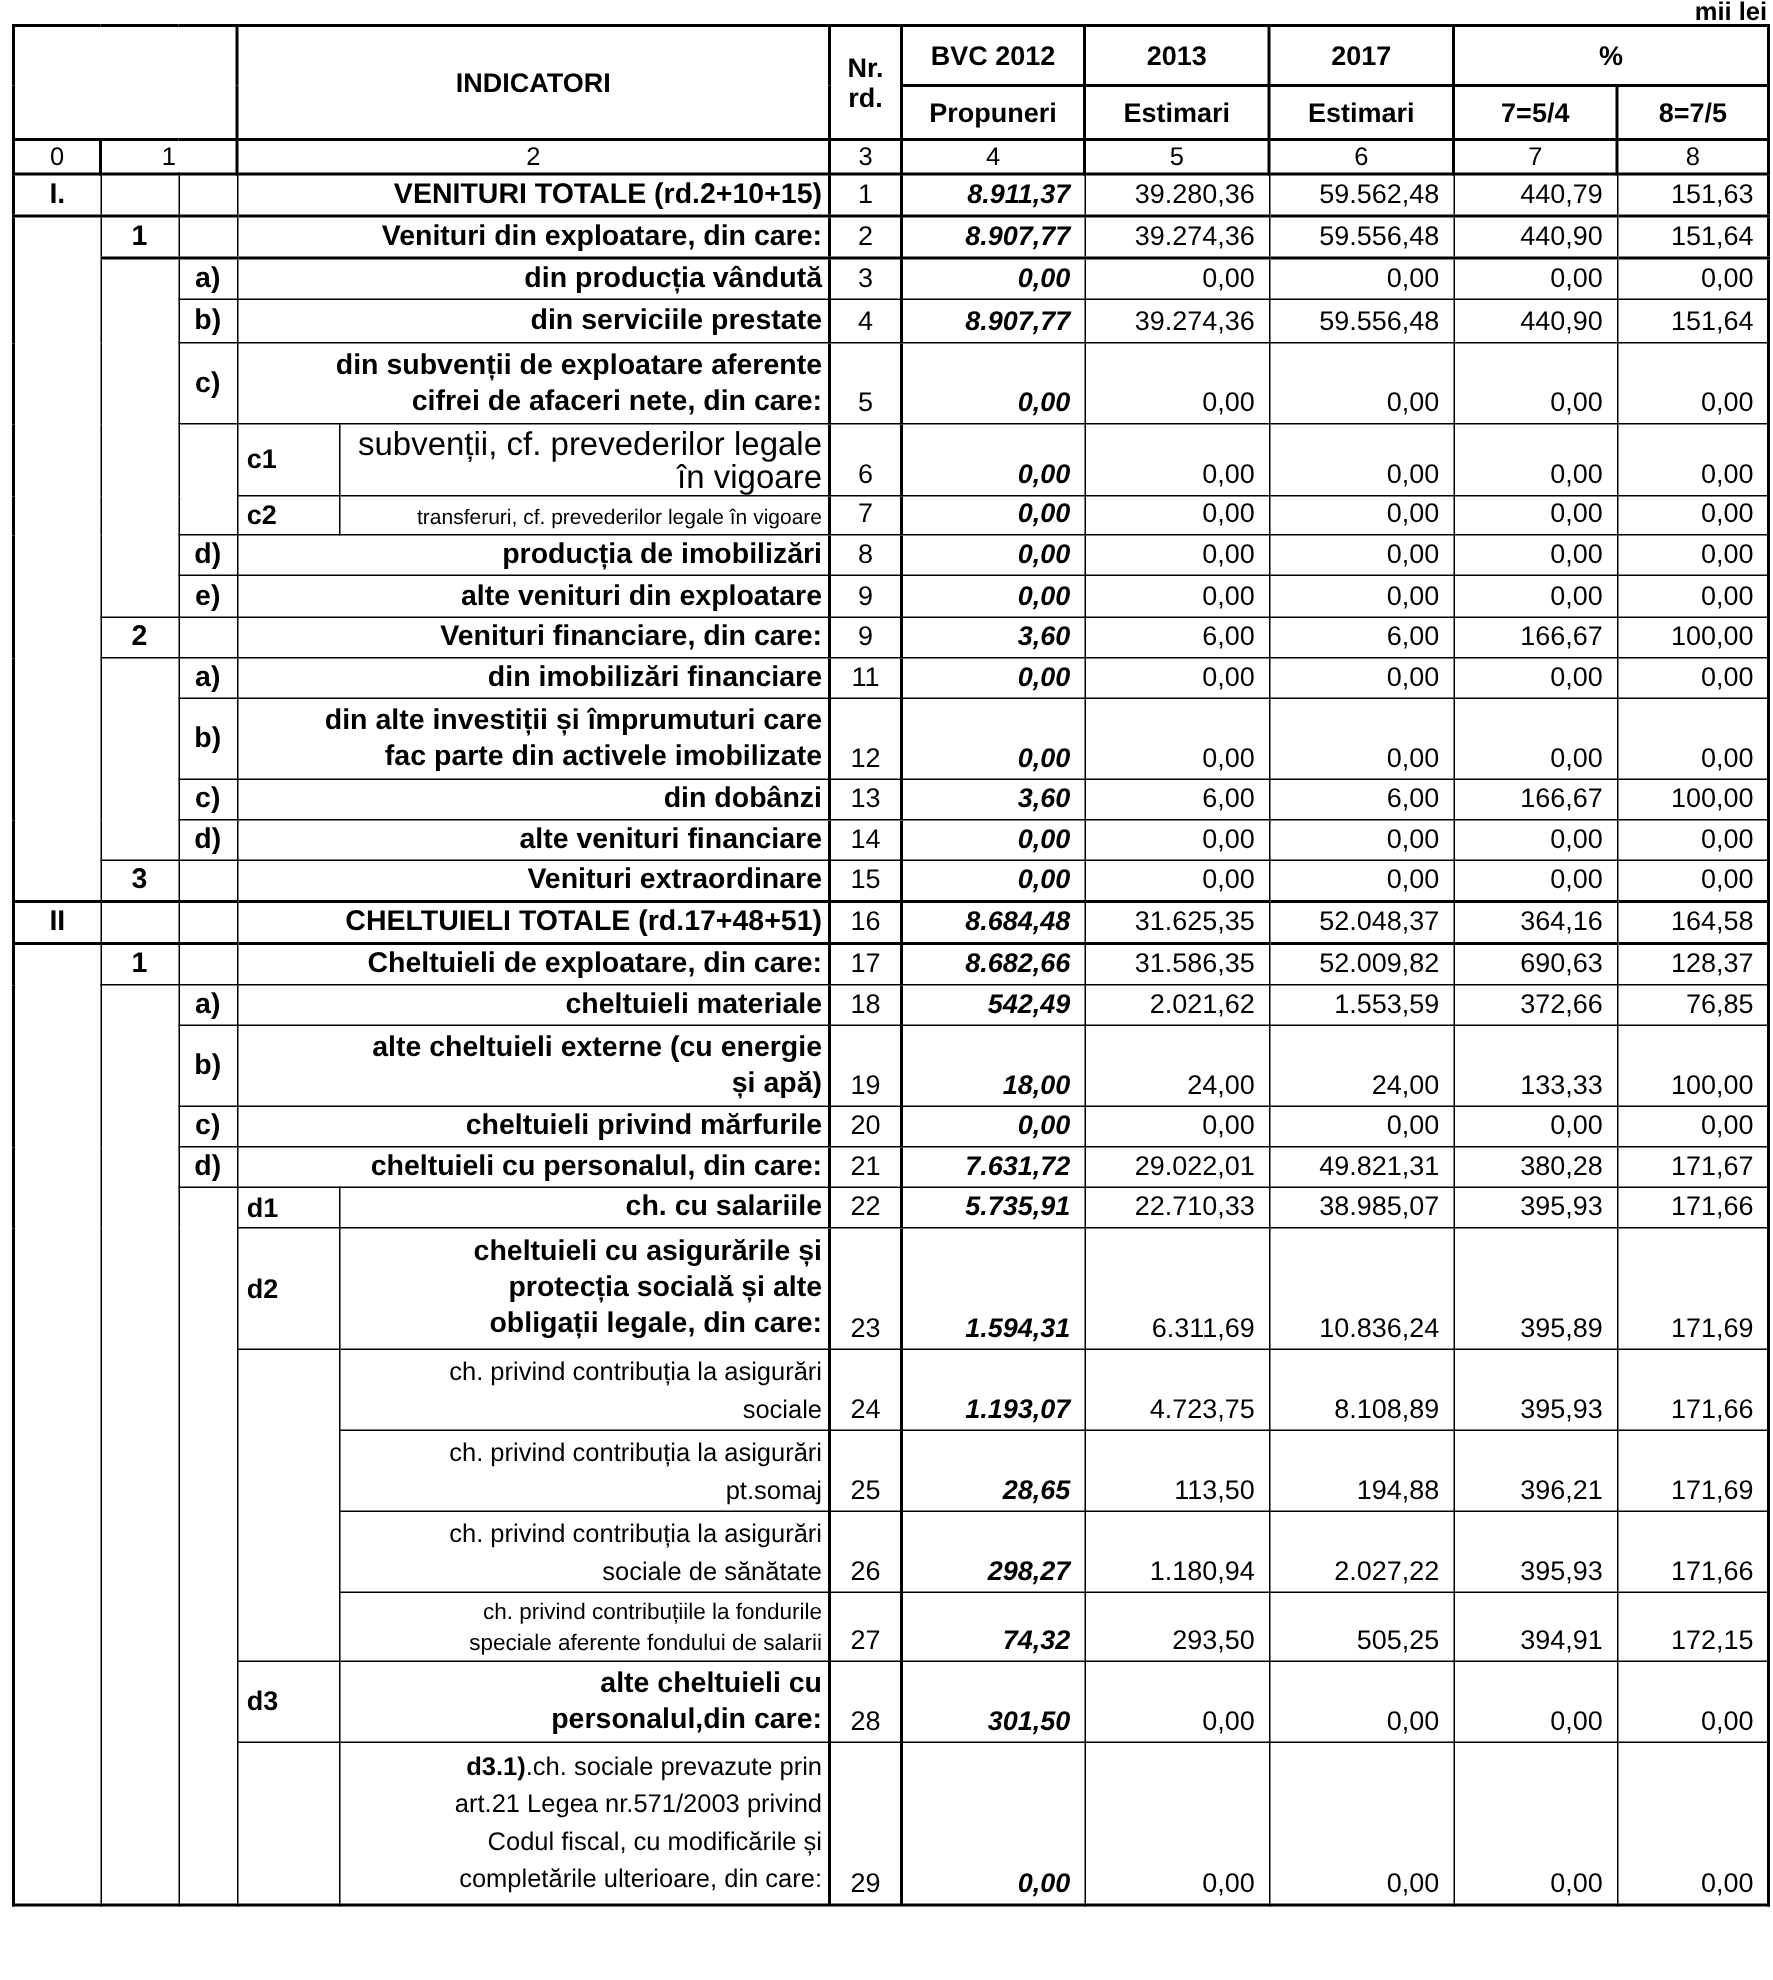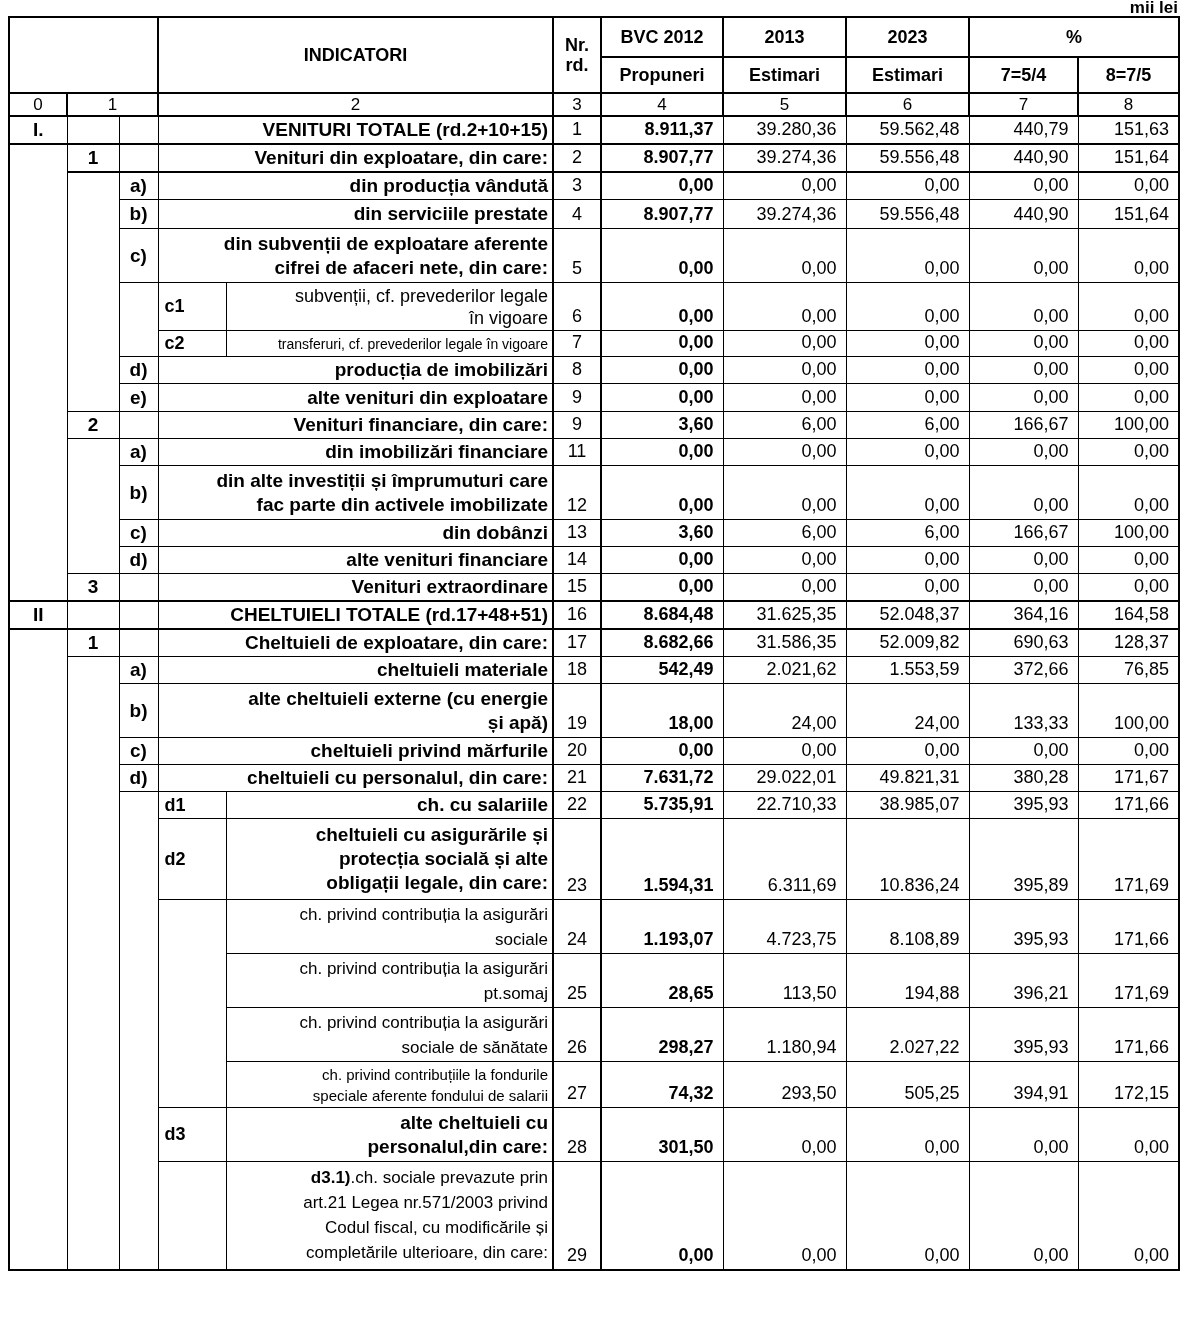--- a/index.html
+++ b/index.html
@@ -25,30 +25,30 @@
   thead tr.digits td { font-weight:normal; font-size:17px; padding:0 4px; }
   td.nrh { white-space:pre-line; line-height:20px; }
   td.c0, td.ca, td.cb {
     text-align:center; font-weight:bold; font-size:19px; vertical-align:middle;
   }
   td.sub { text-align:left; font-weight:bold; font-size:18px; vertical-align:middle; }
   td.desc {
     text-align:right; font-weight:bold; font-size:19px; line-height:24px;
     vertical-align:middle; white-space:pre-line; padding:1px 4px 1px 8px;
   }
-  td.desc.r18 { font-weight:normal; font-size:18px; line-height:22px; }
+  td.desc.r18 { font-weight:normal; font-size:22px; line-height:22px; }
   td.desc.r14 { font-weight:normal; font-size:14px; line-height:20px; }
   td.desc.r17 { font-weight:normal; font-size:17px; line-height:25px; }
   td.desc.r15 { font-weight:normal; font-size:15px; line-height:21px; }
   td.nr {
     text-align:center; font-size:18px; vertical-align:bottom;
     padding-bottom:3px; border-left-width:2px; border-right-width:2px;
   }
   td.v { text-align:right; font-size:18px; vertical-align:bottom; padding:1px 9px 3px 2px; }
-  td.v4 { font-weight:bold; }
+  td.v4 { font-weight:bold;font-style:italic; }
   tr.hb td { border-bottom-width:2px; }
   .bp { font-weight:bold; }
 </style>
 </head>
 <body>
 
 <div class="page">
   <div class="note">mii lei</div>
 
   <table class="budget">
@@ -66,21 +66,21 @@
         <col style="width:101px">
     </colgroup>
     <thead>
       <tr style="height:40px">
         <td colspan="3" rowspan="2"></td>
         <td colspan="2" rowspan="2">INDICATORI</td>
         <td rowspan="2" class="nrh">Nr.
 rd.</td>
         <td>BVC 2012</td>
         <td>2013</td>
-        <td>2023</td>
+        <td>2017</td>
         <td colspan="2">%</td>
       </tr>
       <tr style="height:36px">
         <td>Propuneri</td>
         <td>Estimari</td>
         <td>Estimari</td>
         <td>7=5/4</td>
         <td>8=7/5</td>
       </tr>
       <tr class="digits" style="height:23px">

